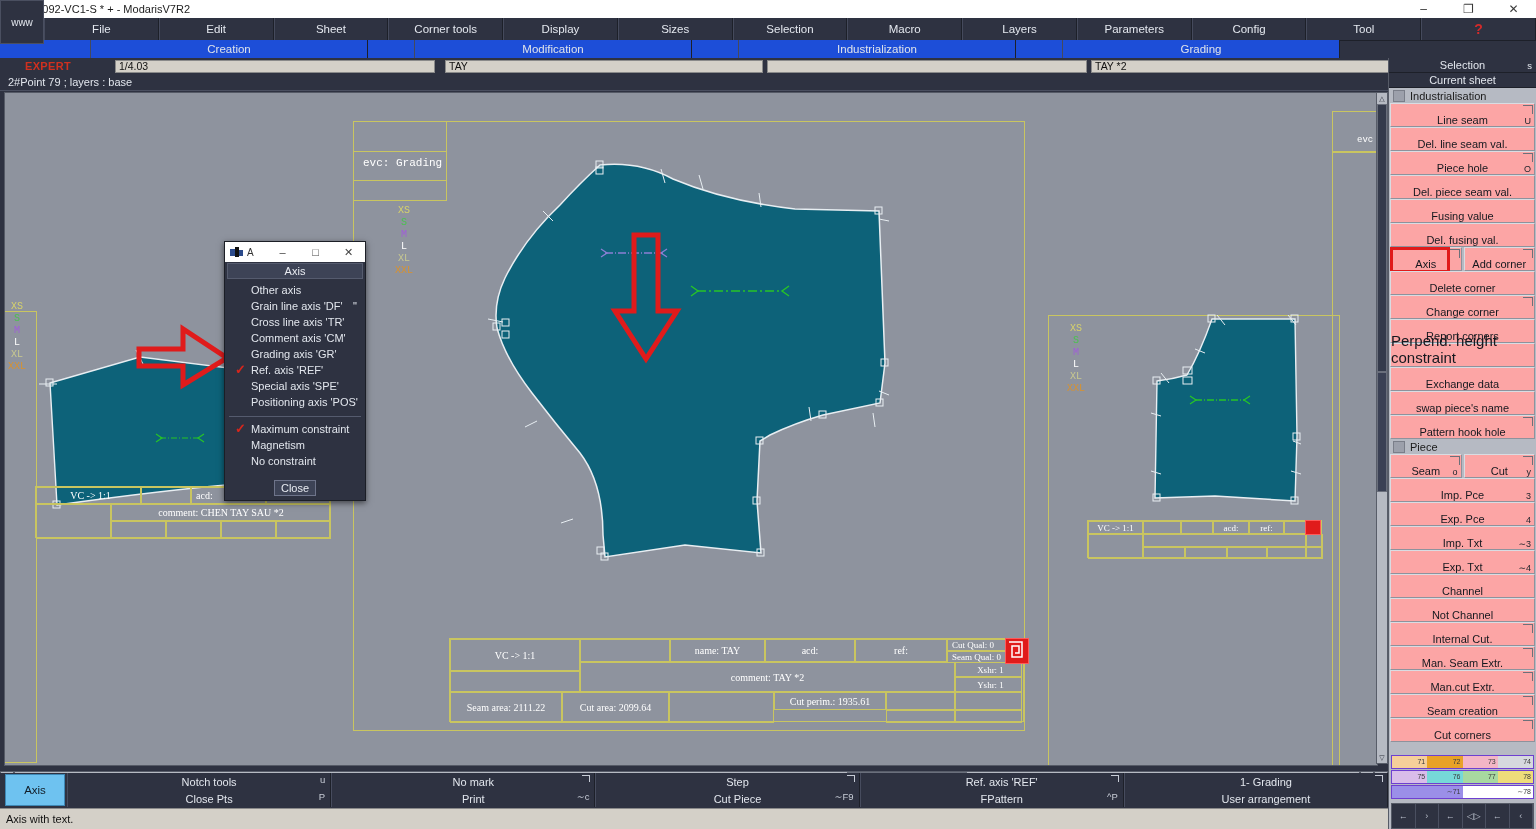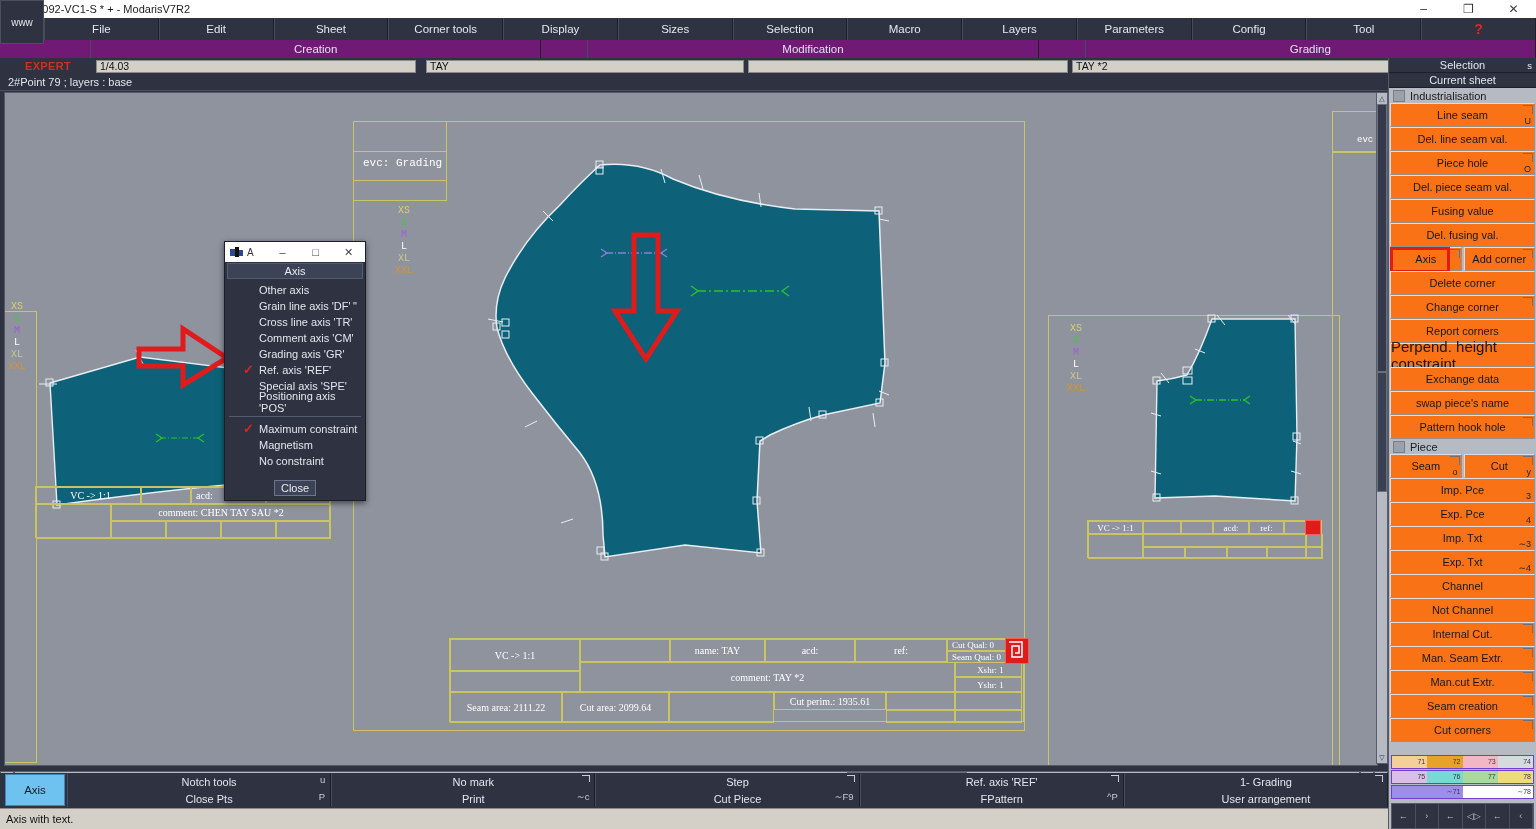--- a/index.html
+++ b/index.html
@@ -26,35 +26,35 @@
   .www{width:44px;height:44px;background:#2e3241;border:1px solid #4a4f60;
        display:flex;align-items:center;justify-content:center;font-size:10px;color:#e4e8ef;
        position:absolute;left:0;top:0;z-index:3;box-sizing:border-box;}
   .menuitem{flex:1;height:22px;display:flex;align-items:center;justify-content:center;
             border-right:1px solid #1d2029;border-left:1px solid #454a5c;
             color:#e4e8ef;font-size:11.5px;box-sizing:border-box;}
   .menu-pad{width:44px;}
   .helpq{color:#d42a2a;font-weight:bold;font-size:14px;}
 
   
-  .moderow{position:absolute;left:0;top:40px;width:1536px;height:18px;background:#701a75;display:flex;gap:46px;}
+  .moderow{position:absolute;left:0;top:40px;width:1340px;height:18px;background:#1d4ed8;display:flex;gap:46px;}
   .mode-pad{width:44px;}
   .mode{flex:1;height:18px;display:flex;align-items:center;justify-content:center;
         border-right:1px solid #1d2029;border-left:1px solid #454a5c;color:#dfe3ea;
         font-size:11.5px;box-sizing:border-box;}
 
   
   .expertrow{position:absolute;left:0;top:58px;width:1536px;height:16px;background:#2e3241;
              display:flex;align-items:center;}
   .expert-lbl{width:96px;text-align:center;color:#d0301f;font-weight:bold;font-size:11px;
               letter-spacing:.3px;}
   .tfield{height:13px;background:#d4d0c8;border:1px solid #8a8a8a;color:#111;font-size:10.5px;
           padding:0 3px;box-sizing:border-box;display:flex;align-items:center;
           font-family:"Liberation Sans",sans-serif;}
-  .tf-ver{width:320px;}
+  .tf-ver{width:320px;margin-left:19px;}
   .tf-tay{width:318px;margin-left:10px;}
   .tf-mid{width:320px;margin-left:4px;}
   .tf-tay2{width:318px;margin-left:4px;}
 
   
   .inforow{position:absolute;left:0;top:74px;width:1388px;height:16px;background:#2e3241;
            display:flex;align-items:center;border-bottom:1px solid #4a4f60;}
   .inforow span{padding-left:8px;font-size:11px;color:#e2e6ed;}
 
   
@@ -113,23 +113,23 @@
   
   .rpanel{position:absolute;right:0;top:58px;width:148px;height:771px;background:#b6bac3;
           border-left:1px solid #565b67;box-sizing:border-box;}
   .rhdr{height:14px;background:#2e3241;color:#e2e6ed;font-size:11px;
         display:flex;align-items:center;justify-content:center;position:relative;
         border-bottom:1px solid #1d2029;}
   .rhdr .rkey{position:absolute;right:4px;font-size:9.5px;}
   .grouphdr{height:15px;display:flex;align-items:center;background:#b6bac3;color:#1b1b1b;
             font-size:11px;padding-left:4px;}
   .gchk{width:10px;height:10px;background:#9ca0ab;border:1px solid #7a7e89;margin-right:5px;display:inline-block;}
-  .rbtn{position:relative;height:24px;margin:0 1px 0 1px;background:#f97316;border:1px solid #8e929c;
+  .rbtn{position:relative;height:24px;margin:0 1px 0 1px;background:#fca5a5;border:1px solid #8e929c;
         border-top-color:#d9dce2;border-left-color:#d9dce2;box-sizing:border-box;
-        display:flex;align-items:center;justify-content:center;color:#15181e;font-size:11px;}
+        display:flex;align-items:flex-end;justify-content:center;color:#15181e;font-size:11px;}
   .rbtn .fold{position:absolute;right:1px;top:1px;width:9px;height:8px;
               border-top:1px solid #6c707a;border-right:1px solid #6c707a;}
   .rbtn .rk{position:absolute;right:3px;bottom:0px;font-size:9px;color:#22252c;}
   .rrow{display:flex;}
   .rrow .rbtn{flex:1;}
   .rhl{position:absolute;left:1px;top:0;width:60px;height:26px;border:3px solid #e01b1b;box-sizing:border-box;}
 
   .palette{position:absolute;left:2px;right:2px;}
   .prow{display:flex;height:14px;border:1px solid #6e3fd1;box-sizing:border-box;margin-bottom:1px;}
   .pcell{flex:1;position:relative;font-size:7px;color:#3a3a3a;}
@@ -148,21 +148,21 @@
   .dlg-ic i:nth-child(1){left:0;top:2px;width:5px;height:7px;background:#2b4a8b;}
   .dlg-ic i:nth-child(2){left:5px;top:0;width:4px;height:10px;background:#101010;}
   .dlg-ic i:nth-child(3){left:9px;top:3px;width:4px;height:6px;background:#2b4a8b;}
   .dlg-a{margin-left:4px;color:#333;font-size:10px;}
   .dlg-btns{position:absolute;right:0;top:0;display:flex;}
   .dlg-b{width:33px;height:20px;display:flex;align-items:center;justify-content:center;
          color:#444;font-size:11px;}
   .dlg-title{height:16px;background:#3d4356;border:1px solid #555b6e;margin:1px 2px 0 2px;
              display:flex;align-items:center;justify-content:center;font-size:11px;color:#e8ebf1;
              box-sizing:border-box;}
-  .dlg-list{padding:3px 0 2px 0;margin-left:8px;}
+  .dlg-list{padding:3px 0 2px 0;}
   .dlg-item{height:16px;display:flex;align-items:center;padding-left:26px;font-size:11px;color:#e2e6ed;
             position:relative;}
   .dlg-item .chk{position:absolute;left:10px;top:1px;color:#d6261c;font-size:13px;font-weight:bold;
                  line-height:14px;}
   .dlg-item .quote{position:absolute;right:8px;color:#e2e6ed;}
   .dlg-sep{height:1px;background:#555b6e;margin:4px 4px;}
   .dlg-close{position:absolute;left:50%;transform:translateX(-50%);bottom:4px;width:42px;height:16px;
              background:#3d4356;border:1px solid #6e748a;color:#e8ebf1;font-size:11px;
              display:flex;align-items:center;justify-content:center;box-sizing:border-box;}
 </style>
@@ -200,20 +200,21 @@
     <div class="menuitem">Parameters</div>
     <div class="menuitem">Config</div>
     <div class="menuitem">Tool</div>
     <div class="menuitem helpq">?</div>
   </div>
 
   <div class="moderow">
     <div class="mode-pad"></div>
     <div class="mode">Creation</div>
     <div class="mode">Modification</div>
+    <div class="mode">Industrialization</div>
     <div class="mode">Grading</div>
   </div>
 
   <div class="expertrow">
     <div class="expert-lbl">EXPERT</div>
     <div class="tfield tf-ver">1/4.03</div>
     <div class="tfield tf-tay">TAY</div>
     <div class="tfield tf-mid"></div>
     <div class="tfield tf-tay2">TAY *2</div>
   </div>

